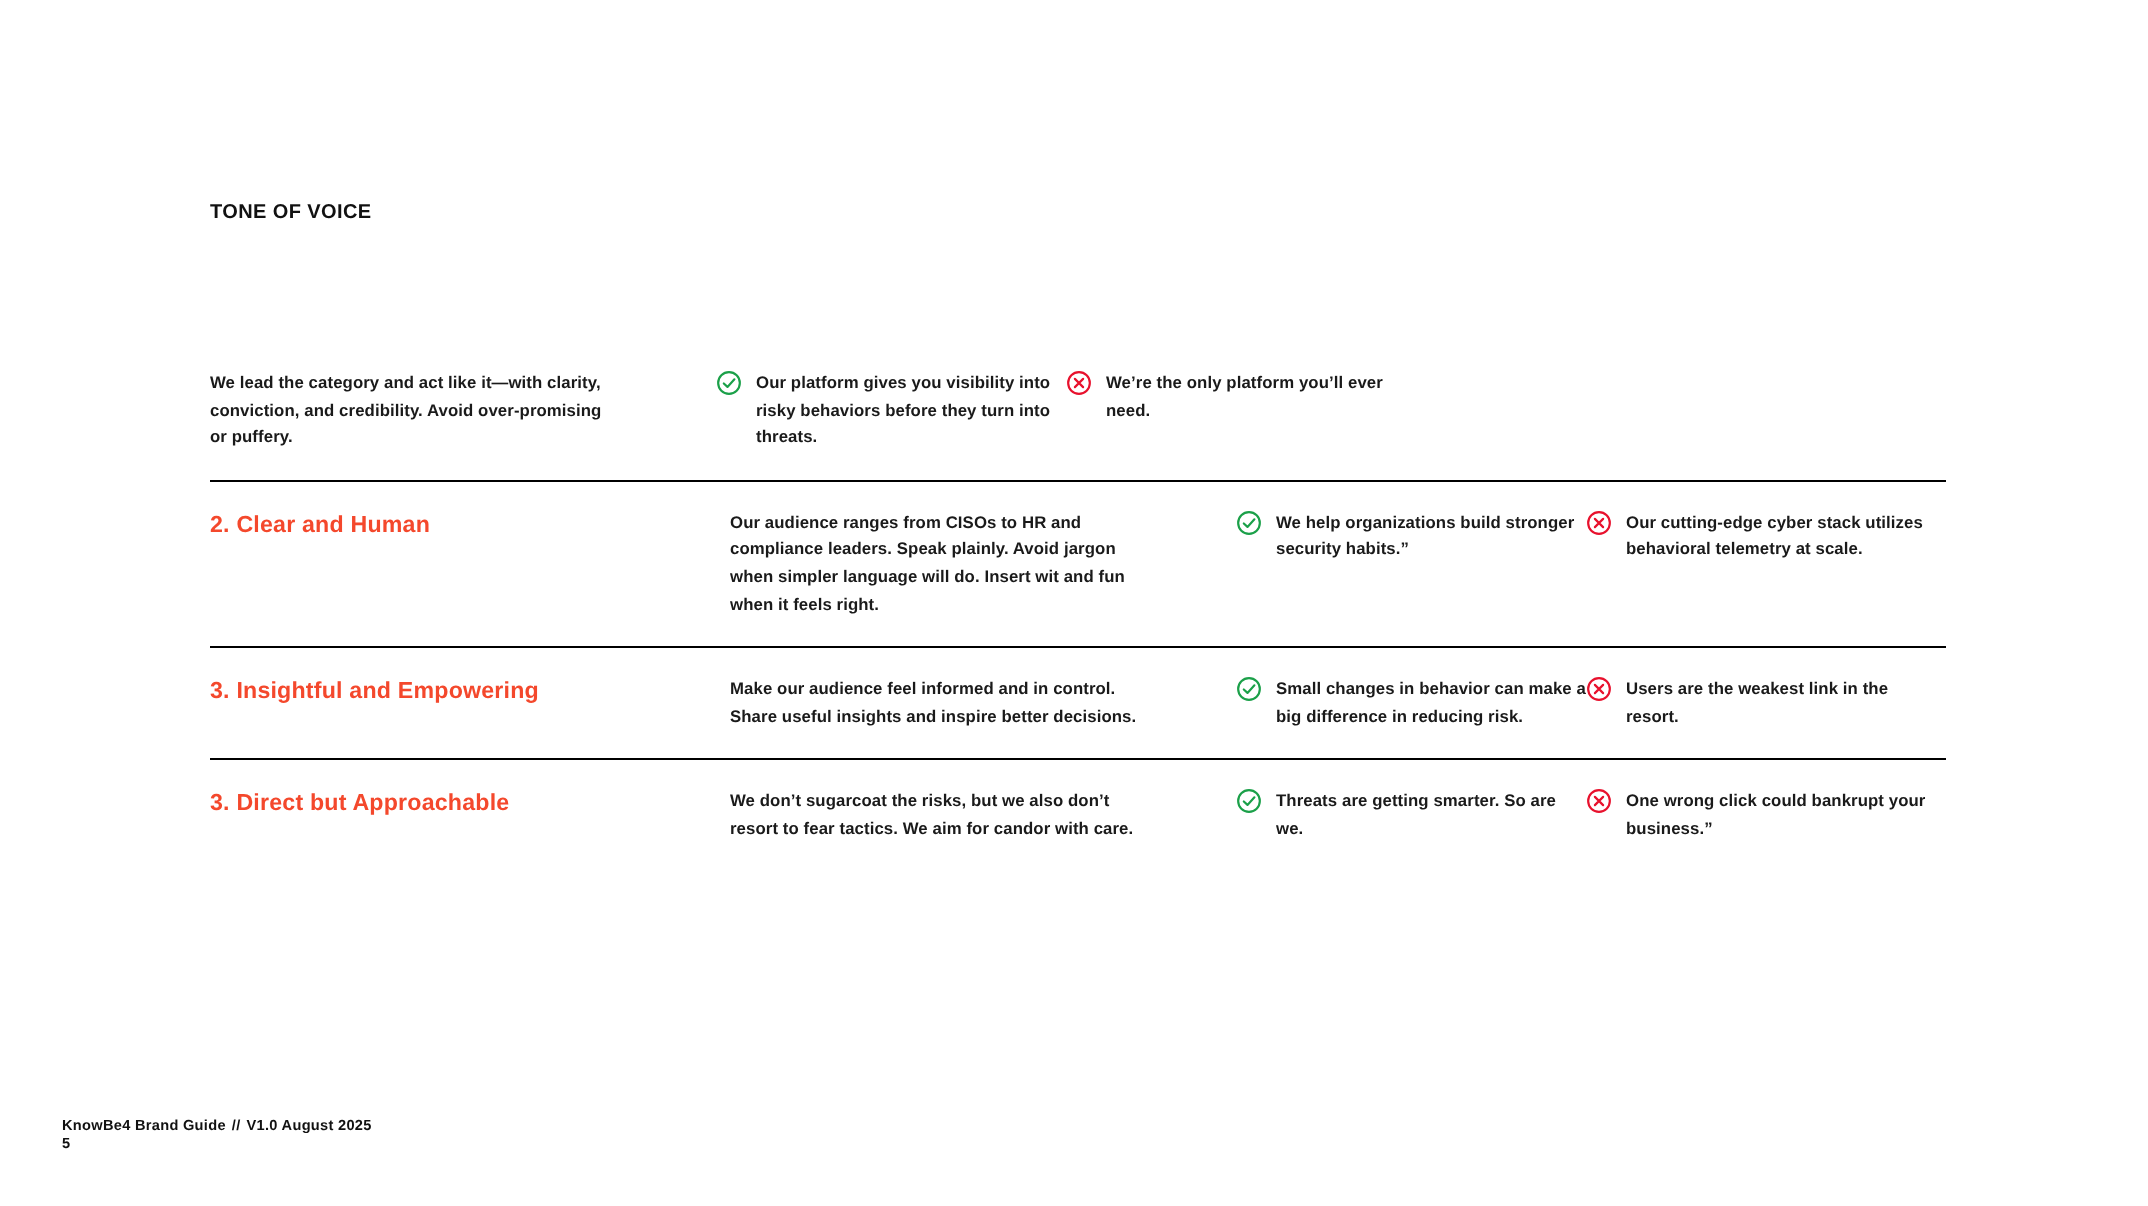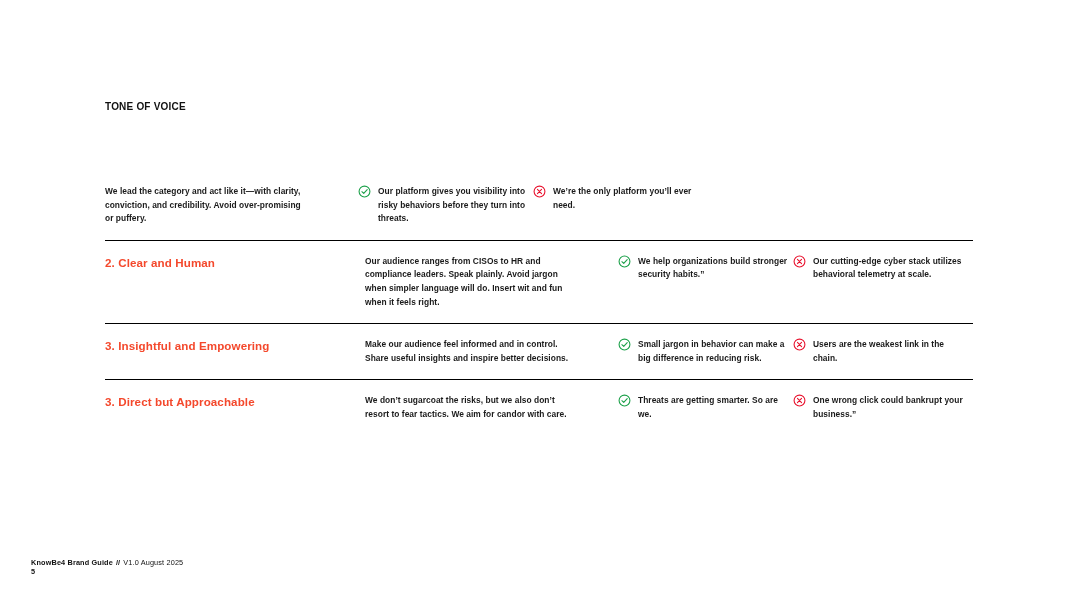--- a/index.html
+++ b/index.html
@@ -131,21 +131,21 @@
     gap: 3px;
     align-items: baseline;
   }
   .footer-brand {
     font-weight: bold;
   }
   .footer-sep {
     font-weight: bold;
   }
   .footer-version {
-    font-weight: normal;
+    font-weight: bold;
   }
   .footer-page {
     font-weight: bold;
     font-size: 7.3px;
   }
 </style>
 </head>
 <body>
 
 <div class="page">
@@ -195,28 +195,28 @@
 
     <div class="tone-row">
       <div class="col-principle">3. Insightful and Empowering</div>
       <div class="col-desc">Make our audience feel informed and in control. Share useful insights and inspire better decisions.</div>
       <div class="col-spacer"></div>
       <div class="col-example do">
         <svg class="icon" viewBox="0 0 24 24">
           <circle cx="12" cy="12" r="10" fill="none" stroke="#1BA049" stroke-width="2"></circle>
           <path d="M7.2 12.4 L10.6 15.6 L17 8.6" fill="none" stroke="#1BA049" stroke-width="2" stroke-linecap="round" stroke-linejoin="round"></path>
         </svg>
-        <div class="example-text">Small jargon in behavior can make a big difference in reducing risk.</div>
-      </div>
-      <div class="col-example dont">
-        <svg class="icon" viewBox="0 0 24 24">
-          <circle cx="12" cy="12" r="10" fill="none" stroke="#E8112D" stroke-width="2"></circle>
-          <path d="M8.2 8.2 L15.8 15.8 M15.8 8.2 L8.2 15.8" fill="none" stroke="#E8112D" stroke-width="2" stroke-linecap="round"></path>
-        </svg>
-        <div class="example-text">Users are the weakest link in the chain.</div>
+        <div class="example-text">Small changes in behavior can make a big difference in reducing risk.</div>
+      </div>
+      <div class="col-example dont">
+        <svg class="icon" viewBox="0 0 24 24">
+          <circle cx="12" cy="12" r="10" fill="none" stroke="#E8112D" stroke-width="2"></circle>
+          <path d="M8.2 8.2 L15.8 15.8 M15.8 8.2 L8.2 15.8" fill="none" stroke="#E8112D" stroke-width="2" stroke-linecap="round"></path>
+        </svg>
+        <div class="example-text">Users are the weakest link in the resort.</div>
       </div>
     </div>
 
     <div class="tone-row">
       <div class="col-principle">3. Direct but Approachable</div>
       <div class="col-desc">We don’t sugarcoat the risks, but we also don’t resort to fear tactics. We aim for candor with care.</div>
       <div class="col-spacer"></div>
       <div class="col-example do">
         <svg class="icon" viewBox="0 0 24 24">
           <circle cx="12" cy="12" r="10" fill="none" stroke="#1BA049" stroke-width="2"></circle>

